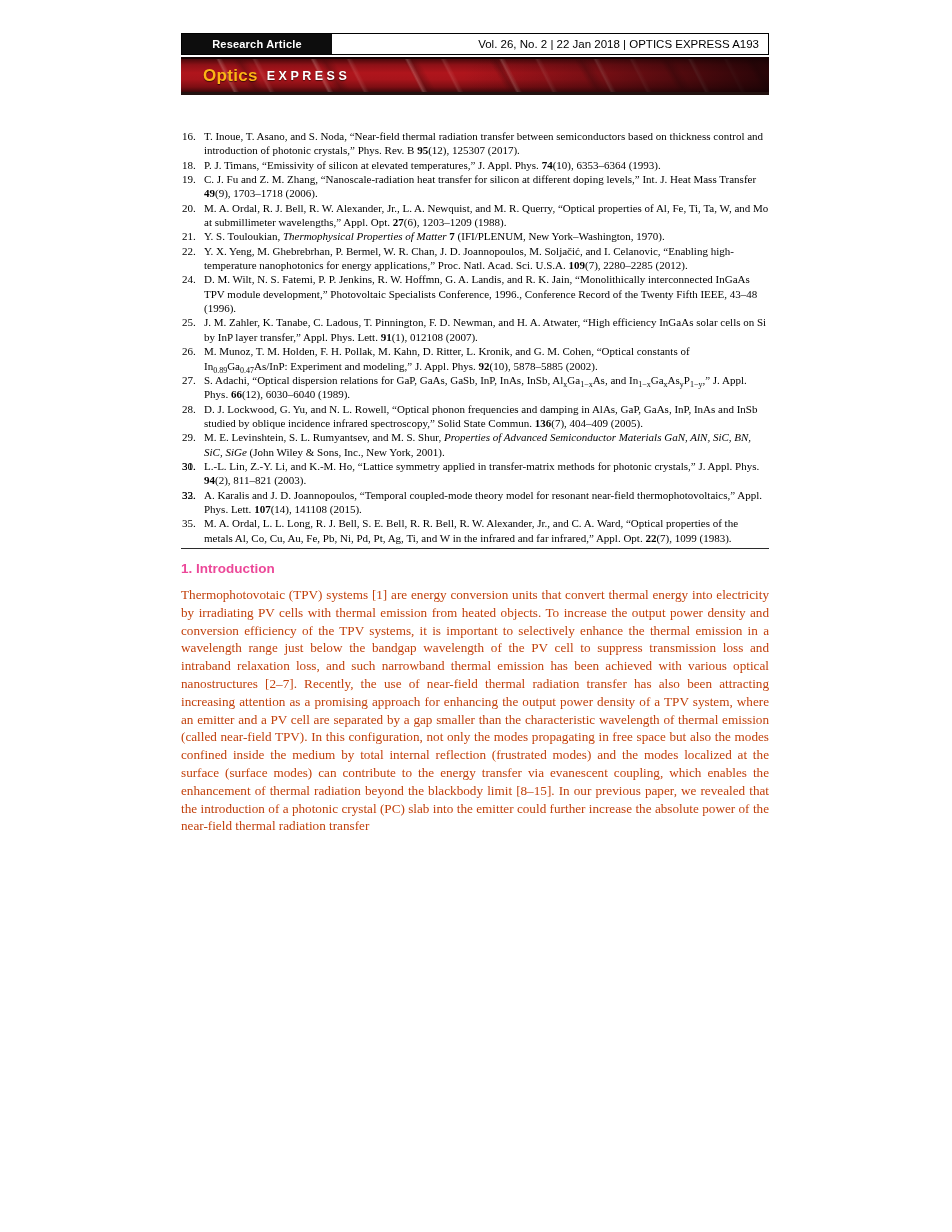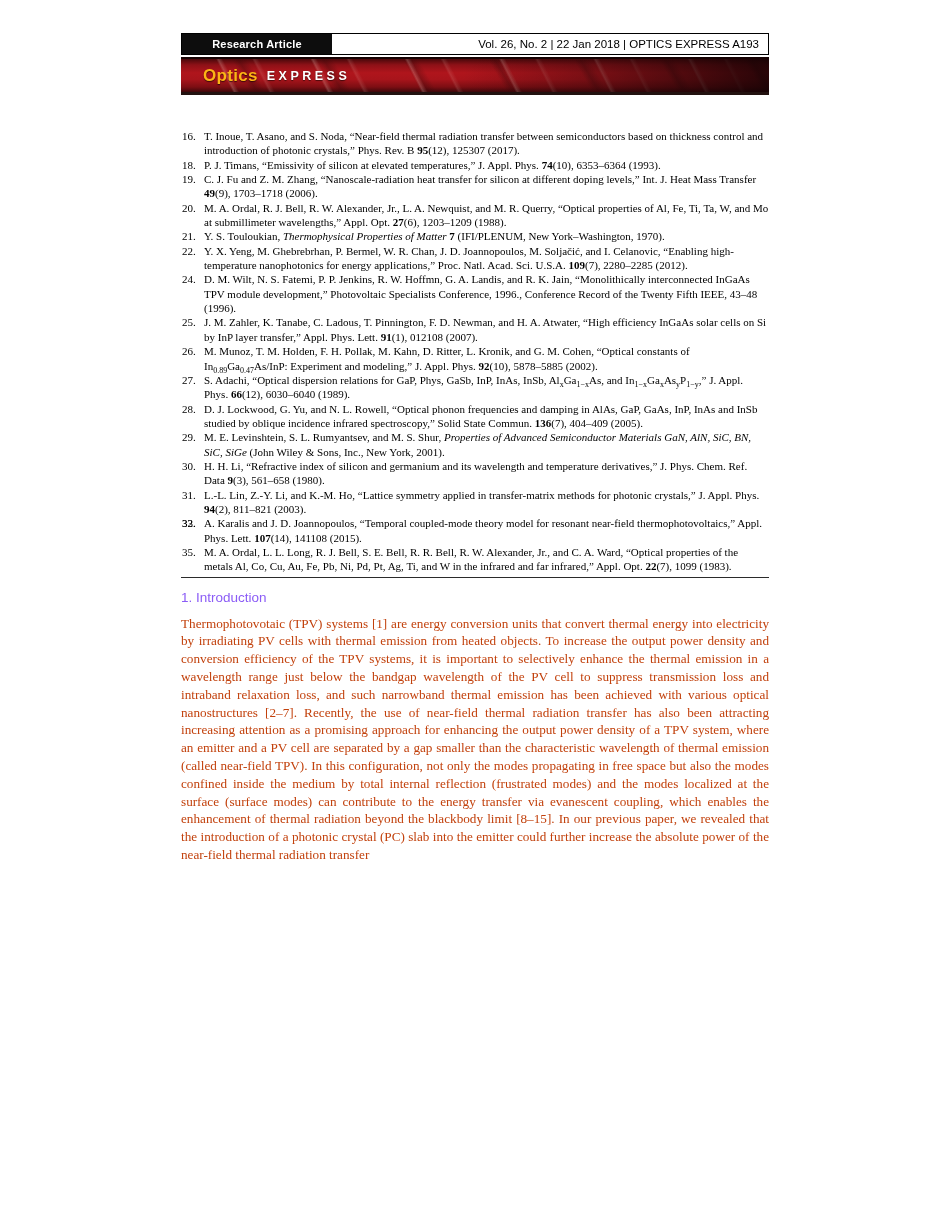--- a/index.html
+++ b/index.html
@@ -71,21 +71,21 @@
   .refs i { font-style:italic; }
   .refs b { font-weight:bold; }
   .refs sub { font-size:8px; line-height:0; }
 
   
   .rule { border:none; border-top:1.6px solid #2b2b2b; margin:3px 0 0 0; }
 
   
   .heading {
     font-family:"Liberation Sans", sans-serif;
-    font-size:13.5px; font-weight:normal; color:#8b5cf6;
+    font-size:13.5px; font-weight:bold; color:#ec4899;
     margin:12px 0 0 0;
   }
   .body-text {
     margin:10px 0 0 0;
     font-size:13.2px; line-height:17.8px;
     text-align:justify; color:#c2410c;
   }
 </style>
 </head>
 <body>
@@ -107,24 +107,24 @@
     <ol id="references" class="refs">
         <li><span class="ref-num">16.</span><span><span>T. Inoue, T. Asano, and S. Noda, “Near-field thermal radiation transfer between semiconductors based on thickness control and introduction of photonic crystals,” Phys. Rev. B </span><b>95</b><span>(12), 125307 (2017).</span></span></li>
         <li><span class="ref-num">18.</span><span><span>P. J. Timans, “Emissivity of silicon at elevated temperatures,” J. Appl. Phys. </span><b>74</b><span>(10), 6353–6364 (1993).</span></span></li>
         <li><span class="ref-num">19.</span><span><span>C. J. Fu and Z. M. Zhang, “Nanoscale-radiation heat transfer for silicon at different doping levels,” Int. J. Heat Mass Transfer </span><b>49</b><span>(9), 1703–1718 (2006).</span></span></li>
         <li><span class="ref-num">20.</span><span><span>M. A. Ordal, R. J. Bell, R. W. Alexander, Jr., L. A. Newquist, and M. R. Querry, “Optical properties of Al, Fe, Ti, Ta, W, and Mo at submillimeter wavelengths,” Appl. Opt. </span><b>27</b><span>(6), 1203–1209 (1988).</span></span></li>
         <li><span class="ref-num">21.</span><span><span>Y. S. Touloukian, </span><i>Thermophysical Properties of Matter</i><span> </span><b>7</b><span> (IFI/PLENUM, New York–Washington, 1970).</span></span></li>
         <li><span class="ref-num">22.</span><span><span>Y. X. Yeng, M. Ghebrebrhan, P. Bermel, W. R. Chan, J. D. Joannopoulos, M. Soljačić, and I. Celanovic, “Enabling high-temperature nanophotonics for energy applications,” Proc. Natl. Acad. Sci. U.S.A. </span><b>109</b><span>(7), 2280–2285 (2012).</span></span></li>
         <li><span class="ref-num">24.</span><span><span>D. M. Wilt, N. S. Fatemi, P. P. Jenkins, R. W. Hoffmn, G. A. Landis, and R. K. Jain, “Monolithically interconnected InGaAs TPV module development,” Photovoltaic Specialists Conference, 1996., Conference Record of the Twenty Fifth IEEE, 43–48 (1996).</span></span></li>
         <li><span class="ref-num">25.</span><span><span>J. M. Zahler, K. Tanabe, C. Ladous, T. Pinnington, F. D. Newman, and H. A. Atwater, “High efficiency InGaAs solar cells on Si by InP layer transfer,” Appl. Phys. Lett. </span><b>91</b><span>(1), 012108 (2007).</span></span></li>
         <li><span class="ref-num">26.</span><span><span>M. Munoz, T. M. Holden, F. H. Pollak, M. Kahn, D. Ritter, L. Kronik, and G. M. Cohen, “Optical constants of In</span><sub>0.89</sub><span>Ga</span><sub>0.47</sub><span>As/InP: Experiment and modeling,” J. Appl. Phys. </span><b>92</b><span>(10), 5878–5885 (2002).</span></span></li>
-        <li><span class="ref-num">27.</span><span><span>S. Adachi, “Optical dispersion relations for GaP, Phys, GaSb, InP, InAs, InSb, Al</span><sub>x</sub><span>Ga</span><sub>1−x</sub><span>As, and In</span><sub>1−x</sub><span>Ga</span><sub>x</sub><span>As</span><sub>y</sub><span>P</span><sub>1−y</sub><span>,” J. Appl. Phys. </span><b>66</b><span>(12), 6030–6040 (1989).</span></span></li>
+        <li><span class="ref-num">27.</span><span><span>S. Adachi, “Optical dispersion relations for GaP, GaAs, GaSb, InP, InAs, InSb, Al</span><sub>x</sub><span>Ga</span><sub>1−x</sub><span>As, and In</span><sub>1−x</sub><span>Ga</span><sub>x</sub><span>As</span><sub>y</sub><span>P</span><sub>1−y</sub><span>,” J. Appl. Phys. </span><b>66</b><span>(12), 6030–6040 (1989).</span></span></li>
         <li><span class="ref-num">28.</span><span><span>D. J. Lockwood, G. Yu, and N. L. Rowell, “Optical phonon frequencies and damping in AlAs, GaP, GaAs, InP, InAs and InSb studied by oblique incidence infrared spectroscopy,” Solid State Commun. </span><b>136</b><span>(7), 404–409 (2005).</span></span></li>
         <li><span class="ref-num">29.</span><span><span>M. E. Levinshtein, S. L. Rumyantsev, and M. S. Shur, </span><i>Properties of Advanced Semiconductor Materials GaN, AlN, SiC, BN, SiC, SiGe</i><span> (John Wiley &amp; Sons, Inc., New York, 2001).</span></span></li>
-        <li><span class="ref-num">30.</span><span><span>H. H. Li, “Refractive index of silicon and germanium and its wavelength and temperature derivatives,” J. Phys. Chem. Ref. Data </span><b>9</b><span>(3), 561–658 (1980).</span></span></li>
+        <li><span class="ref-num">30.</span></li>
         <li><span class="ref-num">31.</span><span><span>L.-L. Lin, Z.-Y. Li, and K.-M. Ho, “Lattice symmetry applied in transfer-matrix methods for photonic crystals,” J. Appl. Phys. </span><b>94</b><span>(2), 811–821 (2003).</span></span></li>
         <li><span class="ref-num">32.</span></li>
         <li><span class="ref-num">33.</span><span><span>A. Karalis and J. D. Joannopoulos, “Temporal coupled-mode theory model for resonant near-field thermophotovoltaics,” Appl. Phys. Lett. </span><b>107</b><span>(14), 141108 (2015).</span></span></li>
         <li><span class="ref-num">35.</span><span><span>M. A. Ordal, L. L. Long, R. J. Bell, S. E. Bell, R. R. Bell, R. W. Alexander, Jr., and C. A. Ward, “Optical properties of the metals Al, Co, Cu, Au, Fe, Pb, Ni, Pd, Pt, Ag, Ti, and W in the infrared and far infrared,” Appl. Opt. </span><b>22</b><span>(7), 1099 (1983).</span></span></li>
       </ol>
 
     <hr class="rule">
 
     <h2 class="heading">1. Introduction</h2>
 

